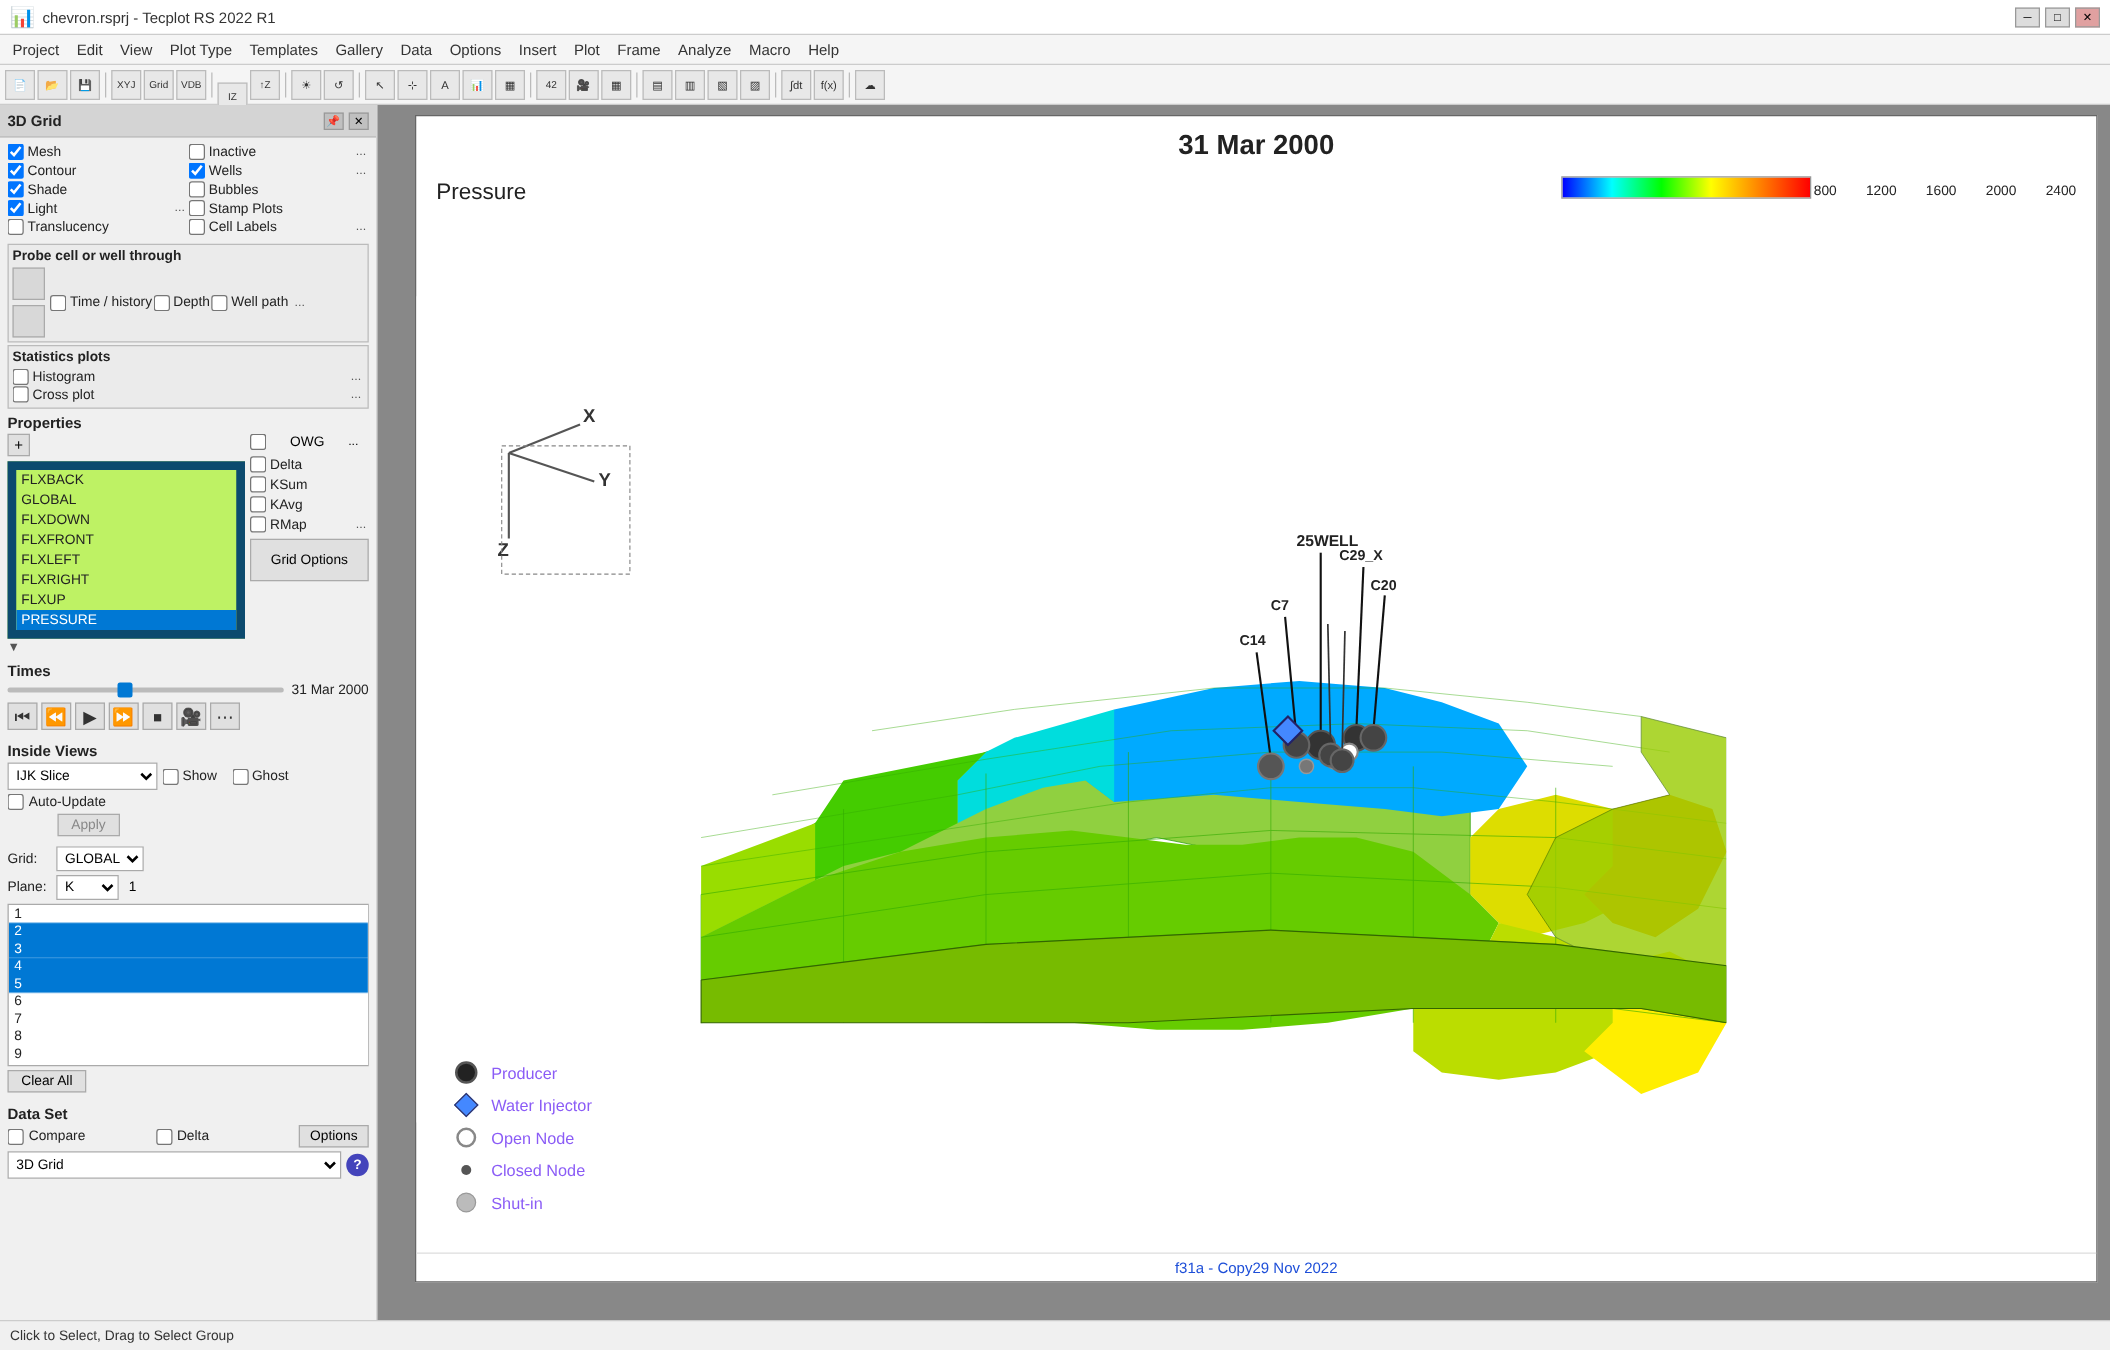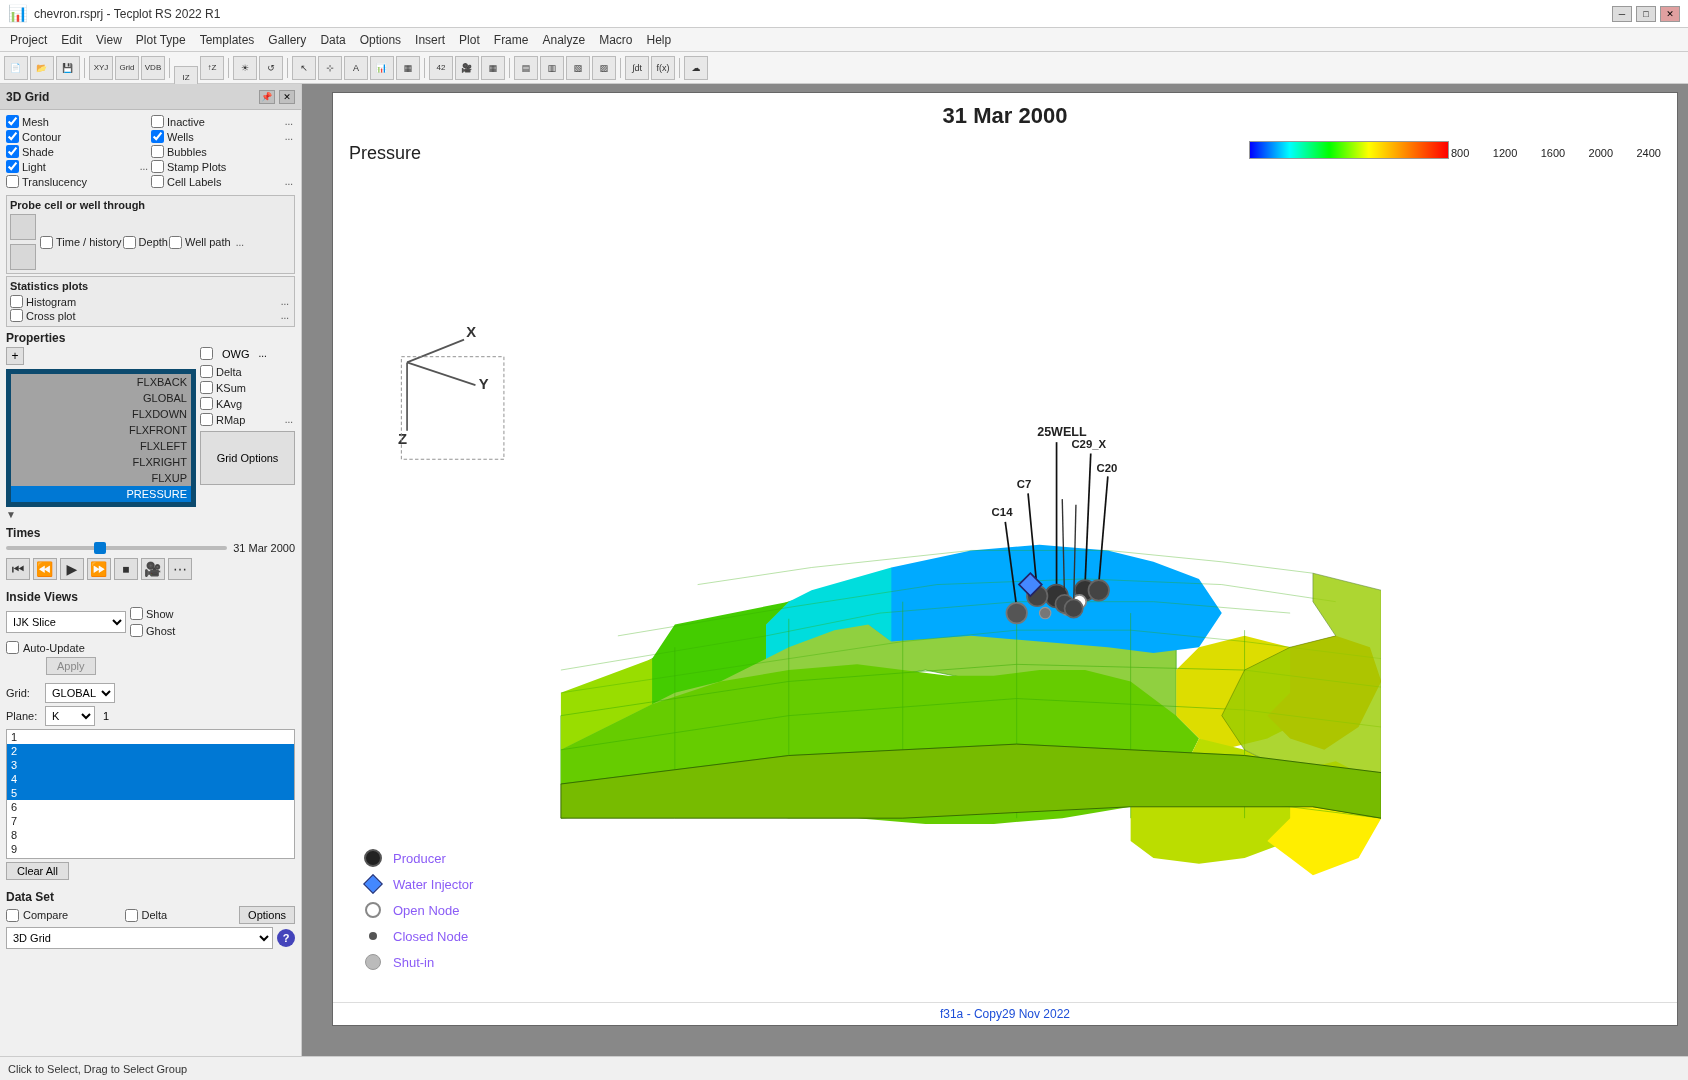--- a/index.html
+++ b/index.html
@@ -136,71 +136,70 @@
       color: #222;
     }
     
     .props-container {
       margin: 0 6px;
       display: flex;
       gap: 4px;
     }
     .props-list {
       flex: 1;
-      border: 5px solid #0c4a6e;
-      background: #a3a3a3;
+      border: 7px solid #0c4a6e;
+      background: #bef264;
       height: 120px;
       overflow-y: auto;
-      text-align: right;
     }
     .prop-item {
       padding: 2px 4px;
       font-size: 11px;
       color: #222;
       cursor: pointer;
     }
     .prop-item.selected { background: #0078d4; color: #fff; }
     
     .props-right {
       width: 95px;
       display: flex;
       flex-direction: column;
       gap: 2px;
     }
-    .owg-row { display: flex; align-items: center; gap: 9px; margin-bottom: 2px; }
+    .owg-row { display: flex; align-items: center; gap: 19px; margin-bottom: 2px; }
     .owg-checkbox { width: 13px; height: 13px; }
     .owg-label { font-size: 11px; }
     .owg-dots { font-size: 10px; cursor: pointer; }
     
     .right-checks { display: flex; flex-direction: column; gap: 1px; }
     
     .grid-options-btn {
       background: #e0e0e0;
       border: 1px solid #aaa;
-      padding: 20px 6px;
+      padding: 10px 6px;
       font-size: 11px;
       cursor: pointer;
       margin-top: 2px;
       text-align: center;
     }
     
     
     .times-section { padding: 4px 6px; }
     .times-slider { display: flex; align-items: center; gap: 6px; margin-bottom: 4px; }
     .slider-track { flex: 1; height: 4px; background: #bbb; position: relative; border-radius: 2px; }
     .slider-thumb { position: absolute; width: 12px; height: 12px; background: #0078d4; border-radius: 2px; top: -4px; left: 40%; cursor: pointer; }
     .times-date { font-size: 11px; color: #222; }
     .playback-controls { display: flex; gap: 3px; align-items: center; }
     .play-btn { width: 24px; height: 22px; background: #e0e0e0; border: 1px solid #aaa; display: flex; align-items: center; justify-content: center; cursor: pointer; font-size: 14px; color: #333; }
     
     
     .inside-views { padding: 4px 6px; }
     .inside-views-row { display: flex; gap: 4px; align-items: center; margin-bottom: 3px; }
     .ijk-select { height: 22px; font-size: 11px; border: 1px solid #aaa; background: #fff; padding: 0 2px; }
-    .show-ghost { display: flex; flex-direction: column; gap: 2px; }
+    .show-ghost { display: flex; flex-direction: row; gap: 12px; }
     .auto-update-row { display: flex; align-items: center; gap: 4px; margin-bottom: 3px; }
     .apply-btn { background: #e0e0e0; border: 1px solid #aaa; padding: 2px 10px; font-size: 11px; cursor: pointer; color: #888; }
     
     
     .grid-plane { padding: 4px 6px; }
     .grid-row { display: flex; gap: 4px; align-items: center; margin-bottom: 3px; }
     .grid-label { font-size: 11px; color: #222; min-width: 35px; }
     .grid-select { height: 20px; font-size: 11px; border: 1px solid #aaa; background: #fff; padding: 0 2px; }
     .plane-list {
       border: 1px solid #aaa;

